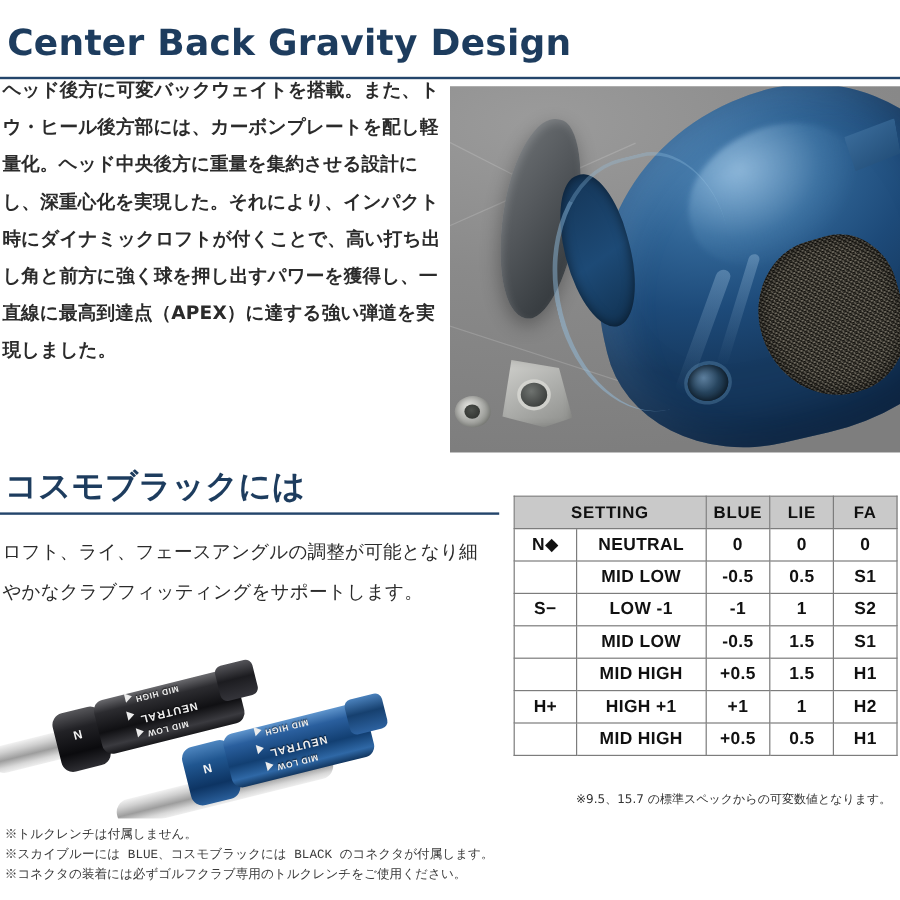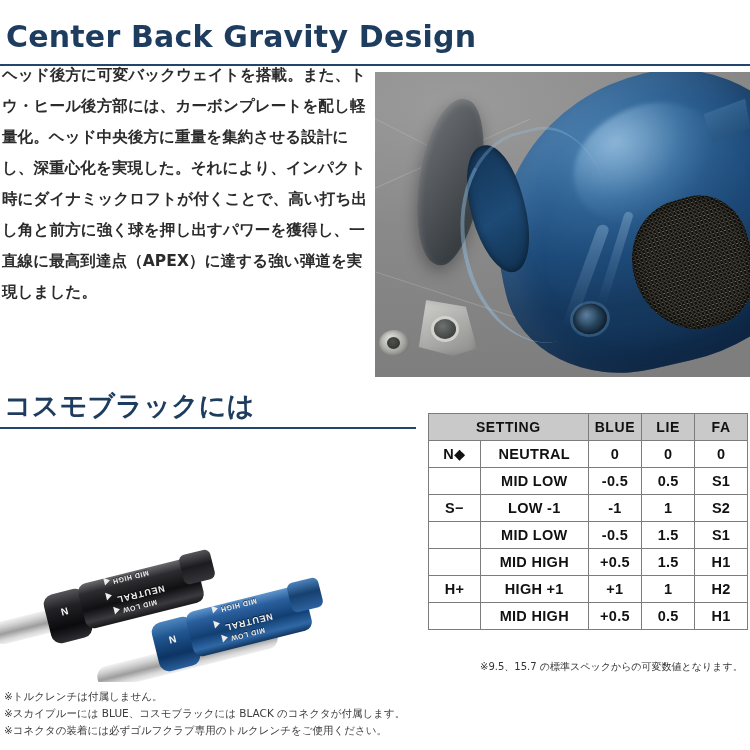--- a/index.html
+++ b/index.html
@@ -363,21 +363,21 @@
     font-size: 10.5px;
     line-height: 17px;
     white-space: nowrap;
   }
   #table-footnote {
     left: 480px;
     top: 658px;
     font-size: 10px;
     color: #333;
   }
-  #footnotes-left { left: 4px; top: 688px; }
+  #footnotes-left { left: 4px; top: 688px; font-family: Liberation Mono, monospace; }
 </style>
 </head>
 <body>
 
 <div class="page">
 
   <div class="section-heading" id="heading-1">Center Back Gravity Design</div>
   <div class="heading-rule" id="rule-1"></div>
 
   <div class="body-text" id="para-1">ヘッド後方に可変バックウェイトを搭載。また、トウ・ヒール後方部には、カーボンプレートを配し軽量化。ヘッド中央後方に重量を集約させる設計にし、深重心化を実現した。それにより、インパクト時にダイナミックロフトが付くことで、高い打ち出し角と前方に強く球を押し出すパワーを獲得し、一直線に最高到達点（APEX）に達する強い弾道を実現しました。</div>
@@ -399,20 +399,21 @@
     <div class="tab-tip"></div>
     <div class="port"></div>
     <div class="weight-body"></div>
     <div class="weight-hole"></div>
     <div class="screw"></div>
   </div>
 
   <div class="section-heading" id="heading-2">コスモブラックには</div>
   <div class="heading-rule" id="rule-2"></div>
 
+  <div class="body-text" id="para-2">ロフト、ライ、フェースアングルの調整が可能となり細やかなクラブフィッティングをサポートします。</div>
 
   <div id="connector-image">
 
     <div class="sleeve-unit">
       <div class="shaft" style="left:-10px; top:96px; width:180px; transform:rotate(-14deg);"></div>
       <div class="ferrule black" style="left:47px; top:85px; width:42px; transform:rotate(-14deg);"></div>
       <div class="sleeve black" style="left:80px; top:64px; width:122px; transform:rotate(-14deg);"></div>
       <div class="cap black" style="left:181px; top:46px; width:32px; transform:rotate(-14deg);"></div>
       <div class="n-mark" style="left:61px; top:100px; transform:rotate(166deg);">N</div>
       <div class="sleeve-label" style="left:112px; top:68px; transform:rotate(166deg);">MID HIGH</div>

